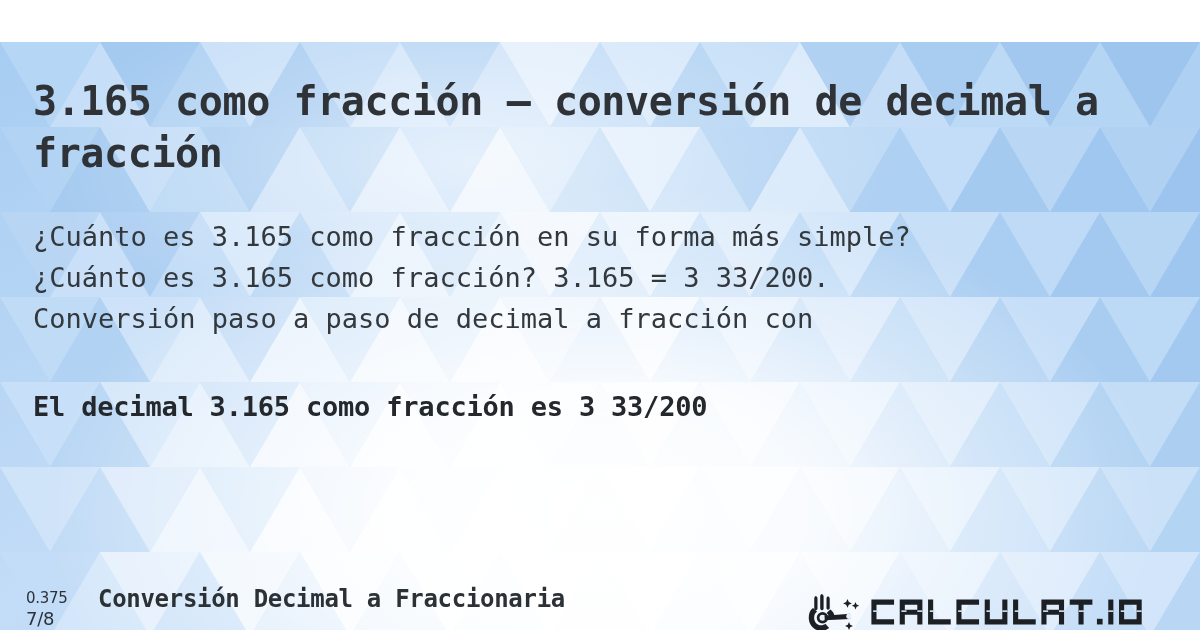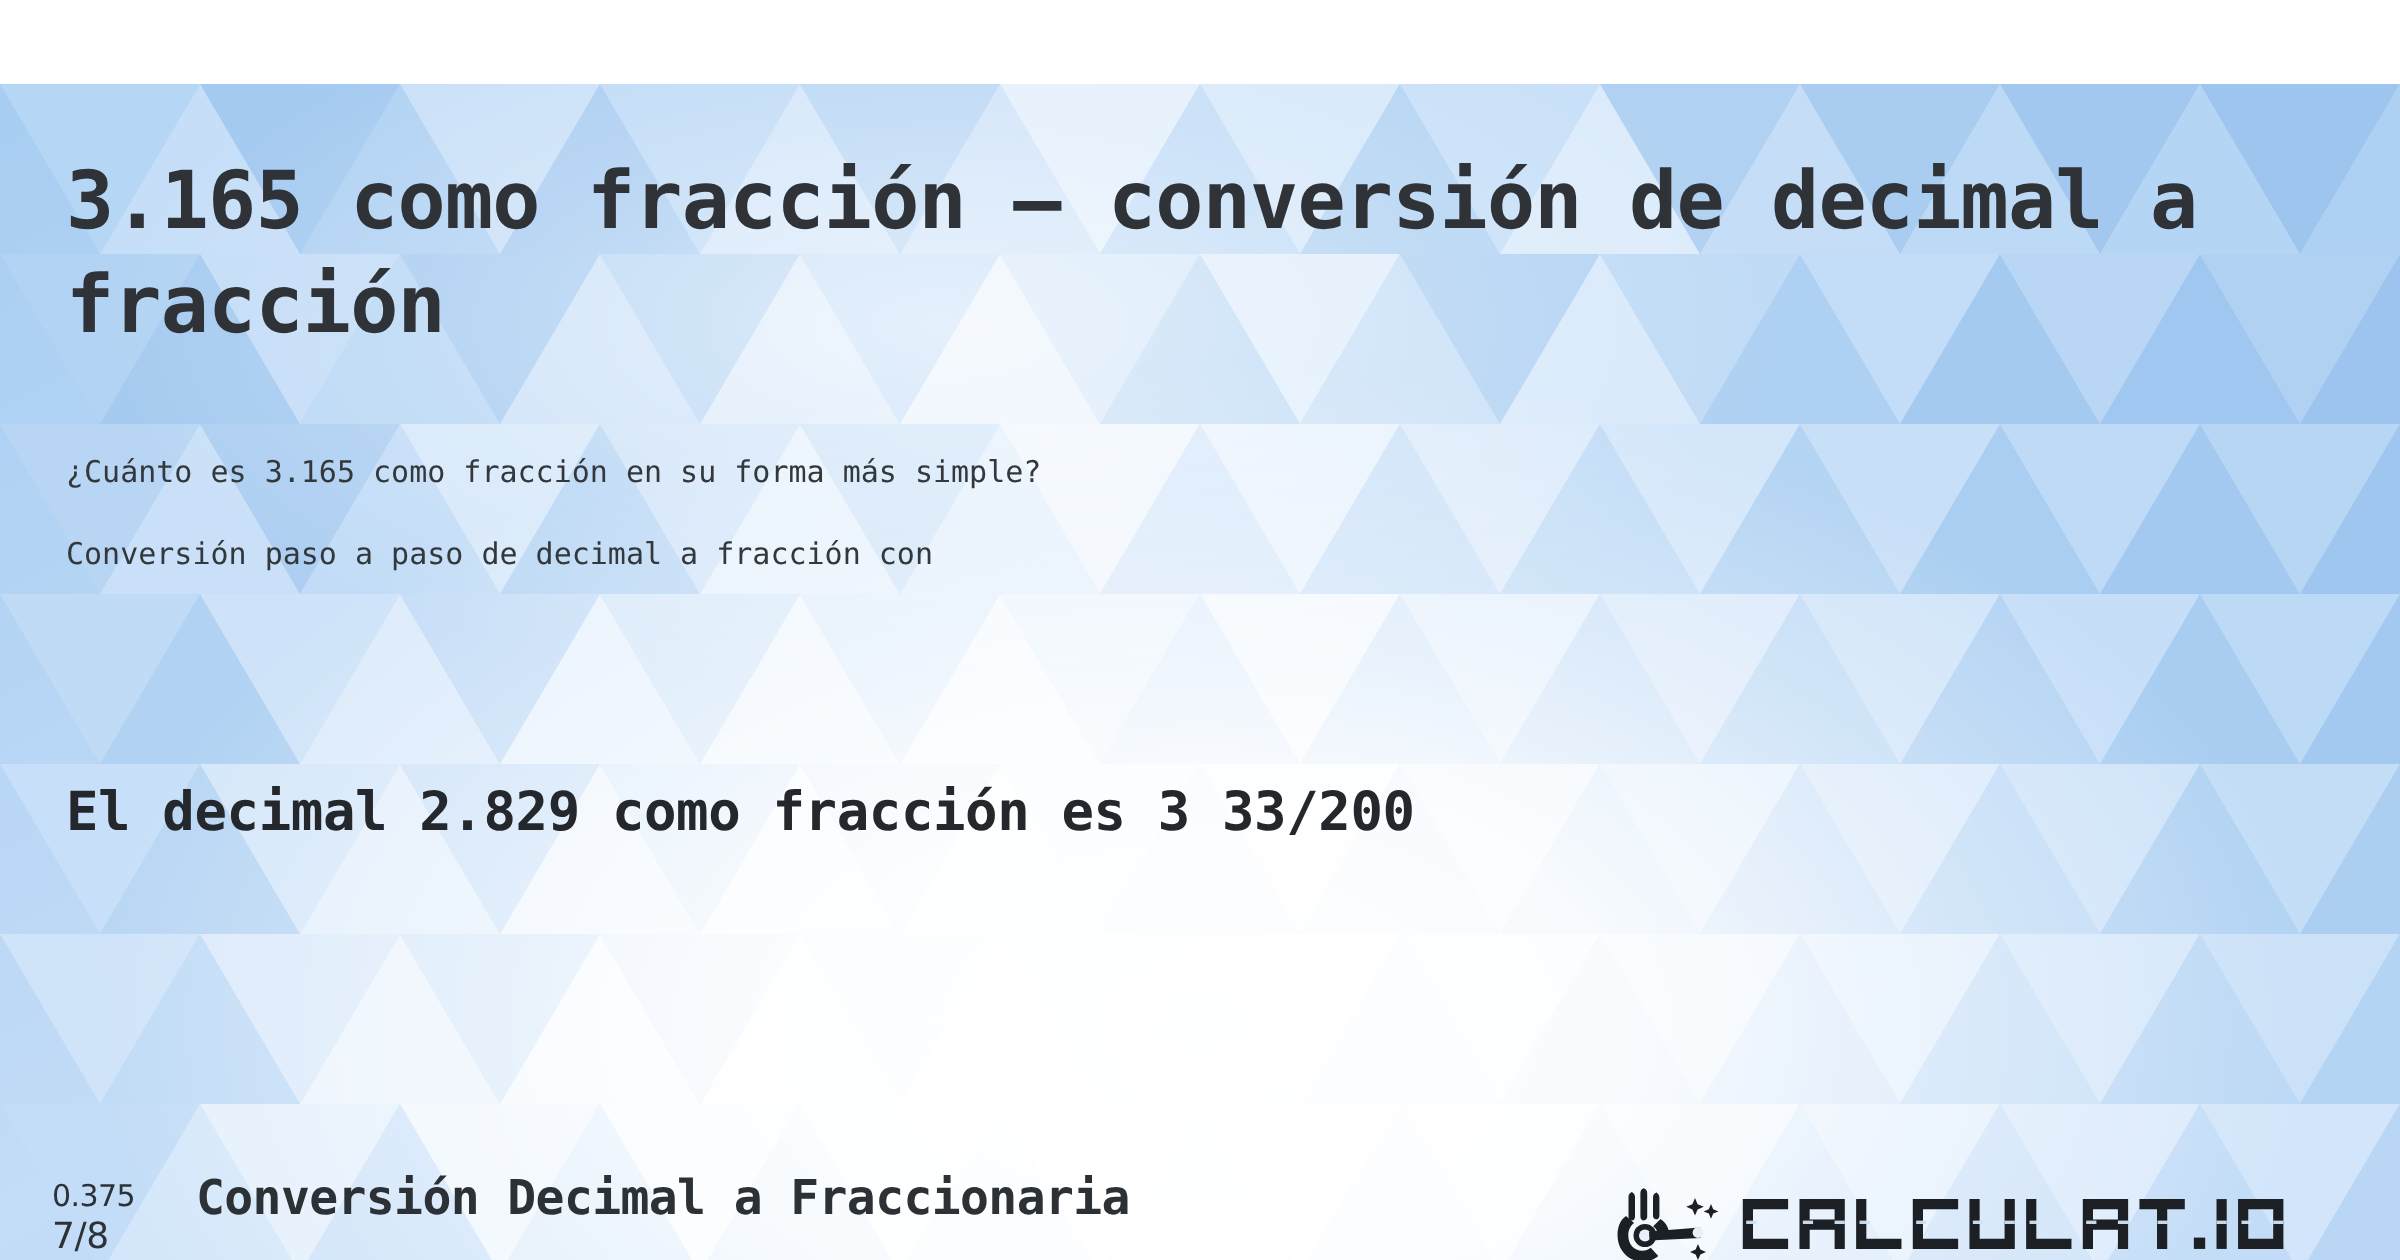--- a/index.html
+++ b/index.html
@@ -60,21 +60,21 @@
     color:#2f3337;
   }
 
   
   #description {
     position:absolute;
     left:33px; top:174px;
     width:1090px;
     font-family:"DejaVu Sans Mono", monospace;
     font-weight:normal;
-    font-size:15px;
+    font-size:27px;
     line-height:41px;
     color:#33383d;
   }
   #description .dline { display:block; white-space:nowrap; }
 
   
   #answer {
     position:absolute;
     left:33px; top:348px;
     font-family:"DejaVu Sans Mono", monospace;
@@ -356,24 +356,25 @@
   </svg>
 
   <div id="glow"></div>
 
   <div id="content">
 
     <h1 id="title">3.165 como fracción – conversión de decimal a fracción</h1>
 
     <div id="description">
       <span class="dline">¿Cuánto es 3.165 como fracción en su forma más simple?</span>
+      <span class="dline">¿Cuánto es 3.165 como fracción? 3.165 = 3 33/200.</span>
       <span class="dline">Conversión paso a paso de decimal a fracción con</span>
     </div>
 
-    <div id="answer">El decimal 2.829 como fracción es 3 33/200</div>
+    <div id="answer">El decimal 3.165 como fracción es 3 33/200</div>
 
     <div id="footer">
 
       <div id="favicon">
         <span class="fav-dec">0.375</span>
         <span class="fav-frac">7/8</span>
       </div>
 
       <div id="brand-title">Conversión Decimal a Fraccionaria</div>
 

